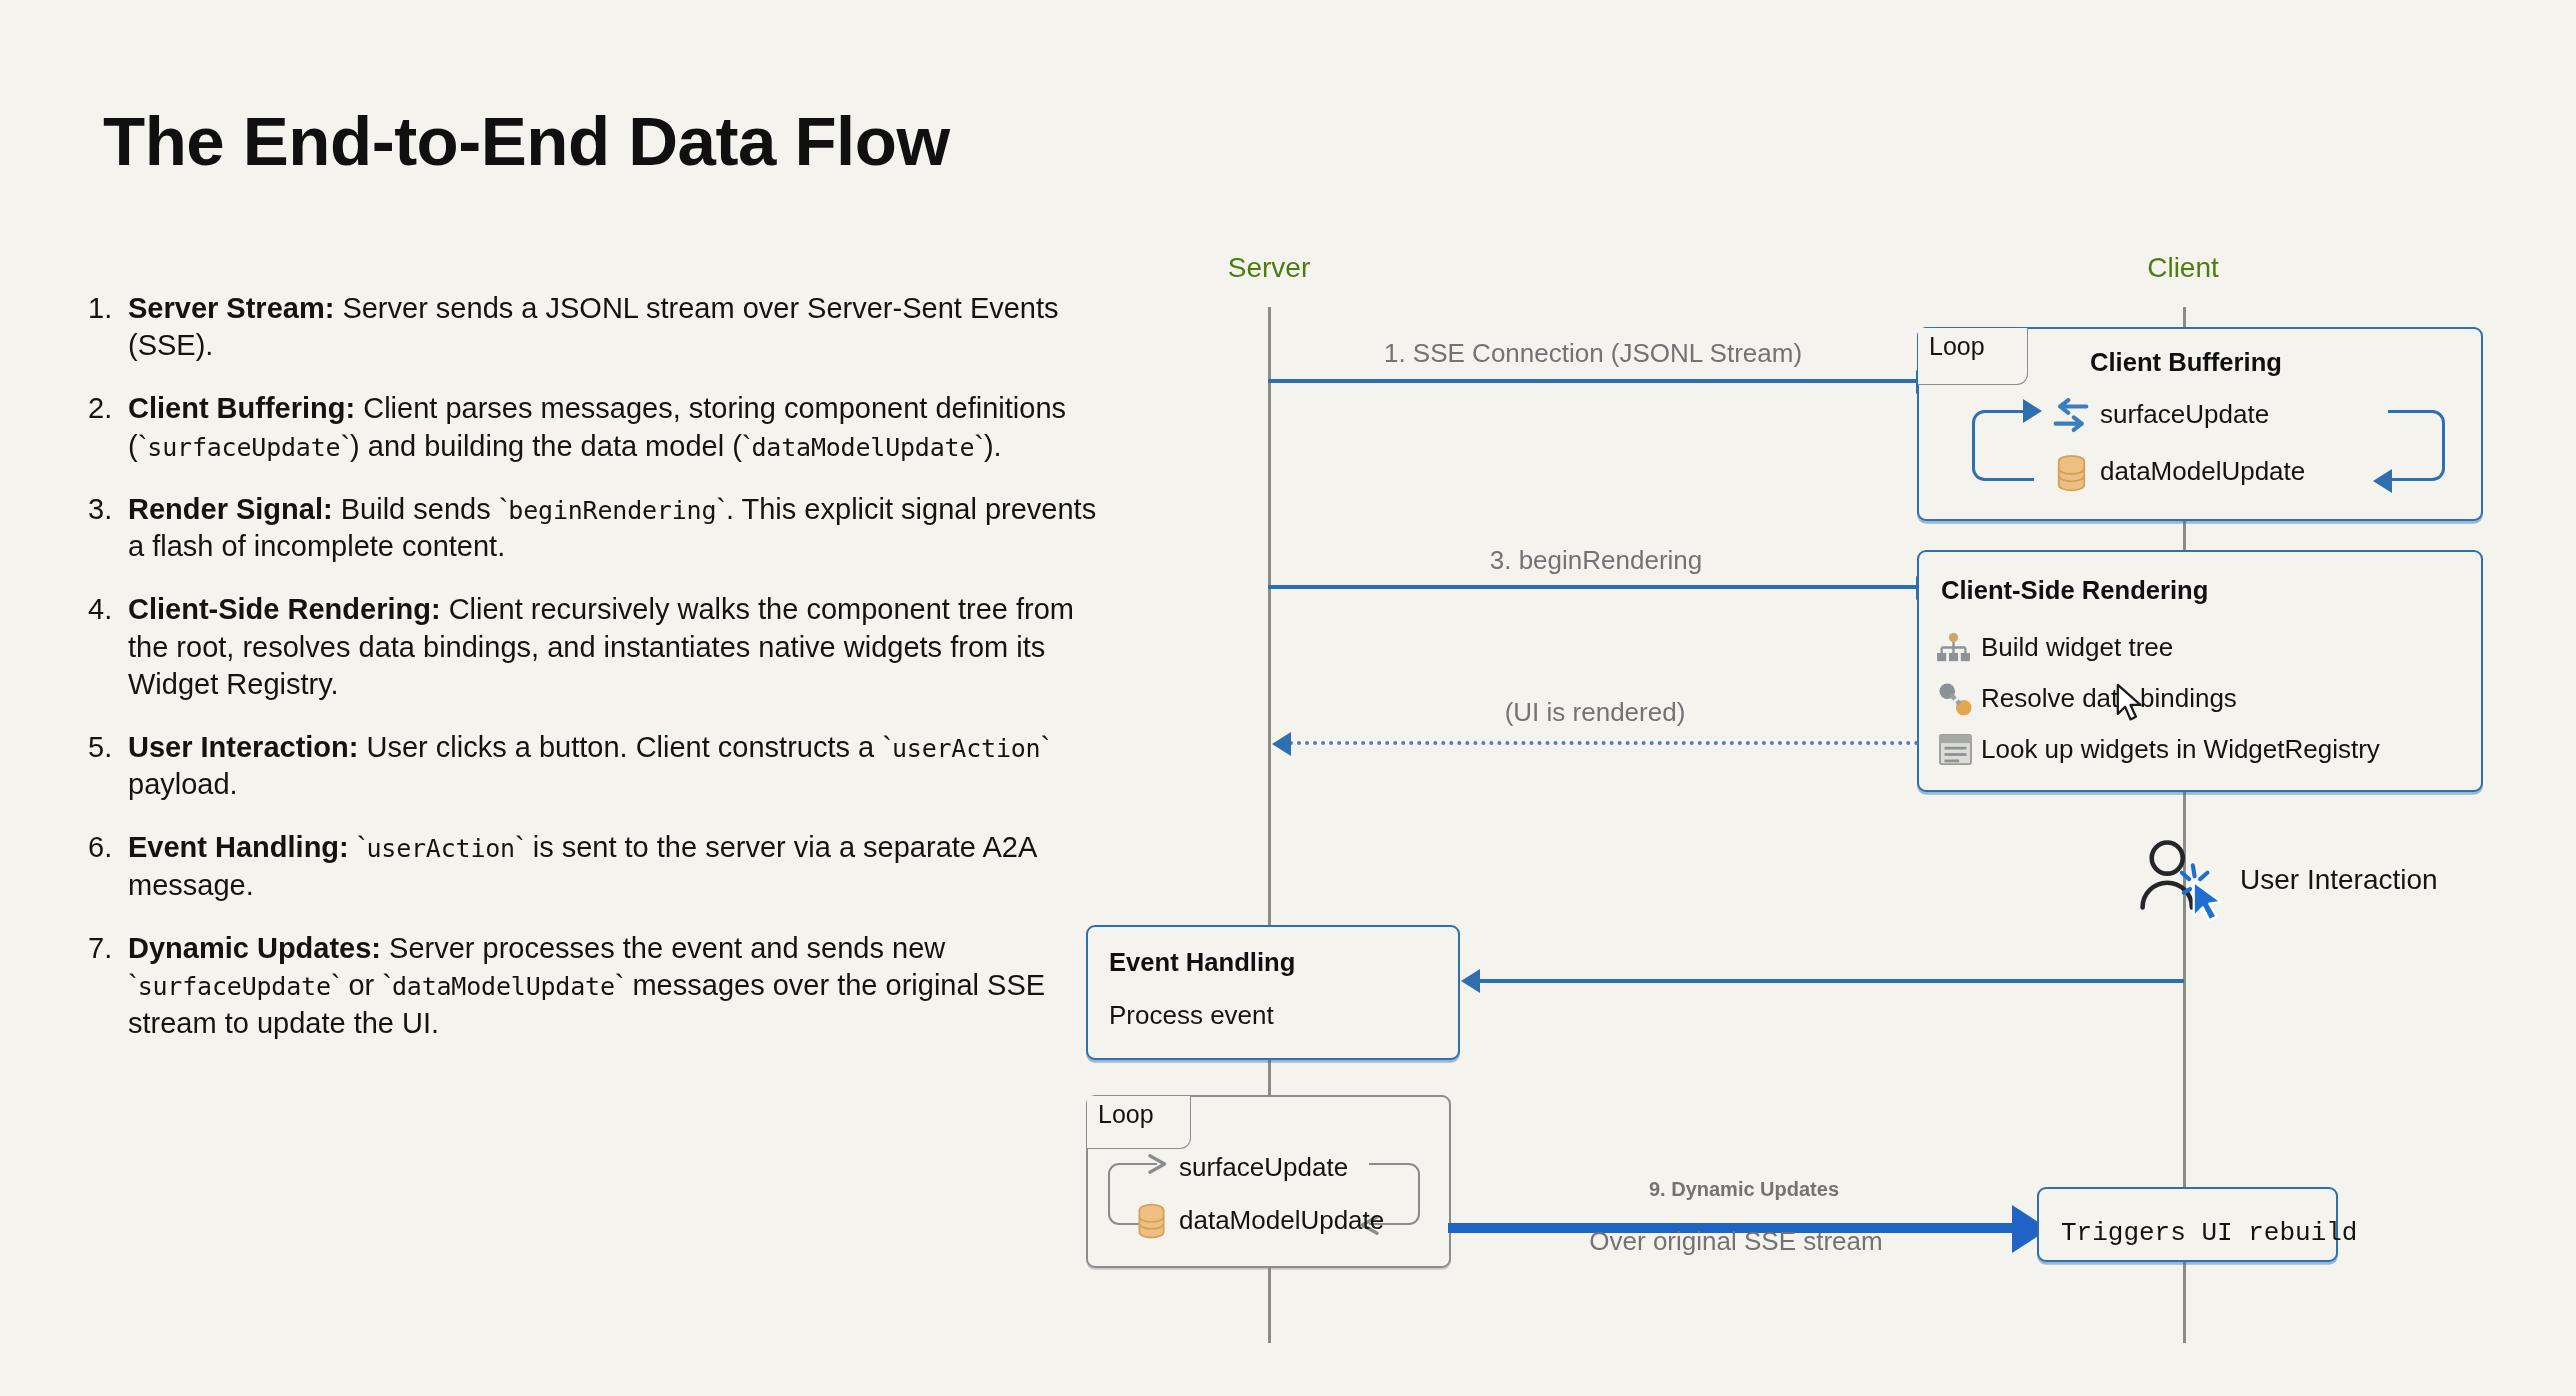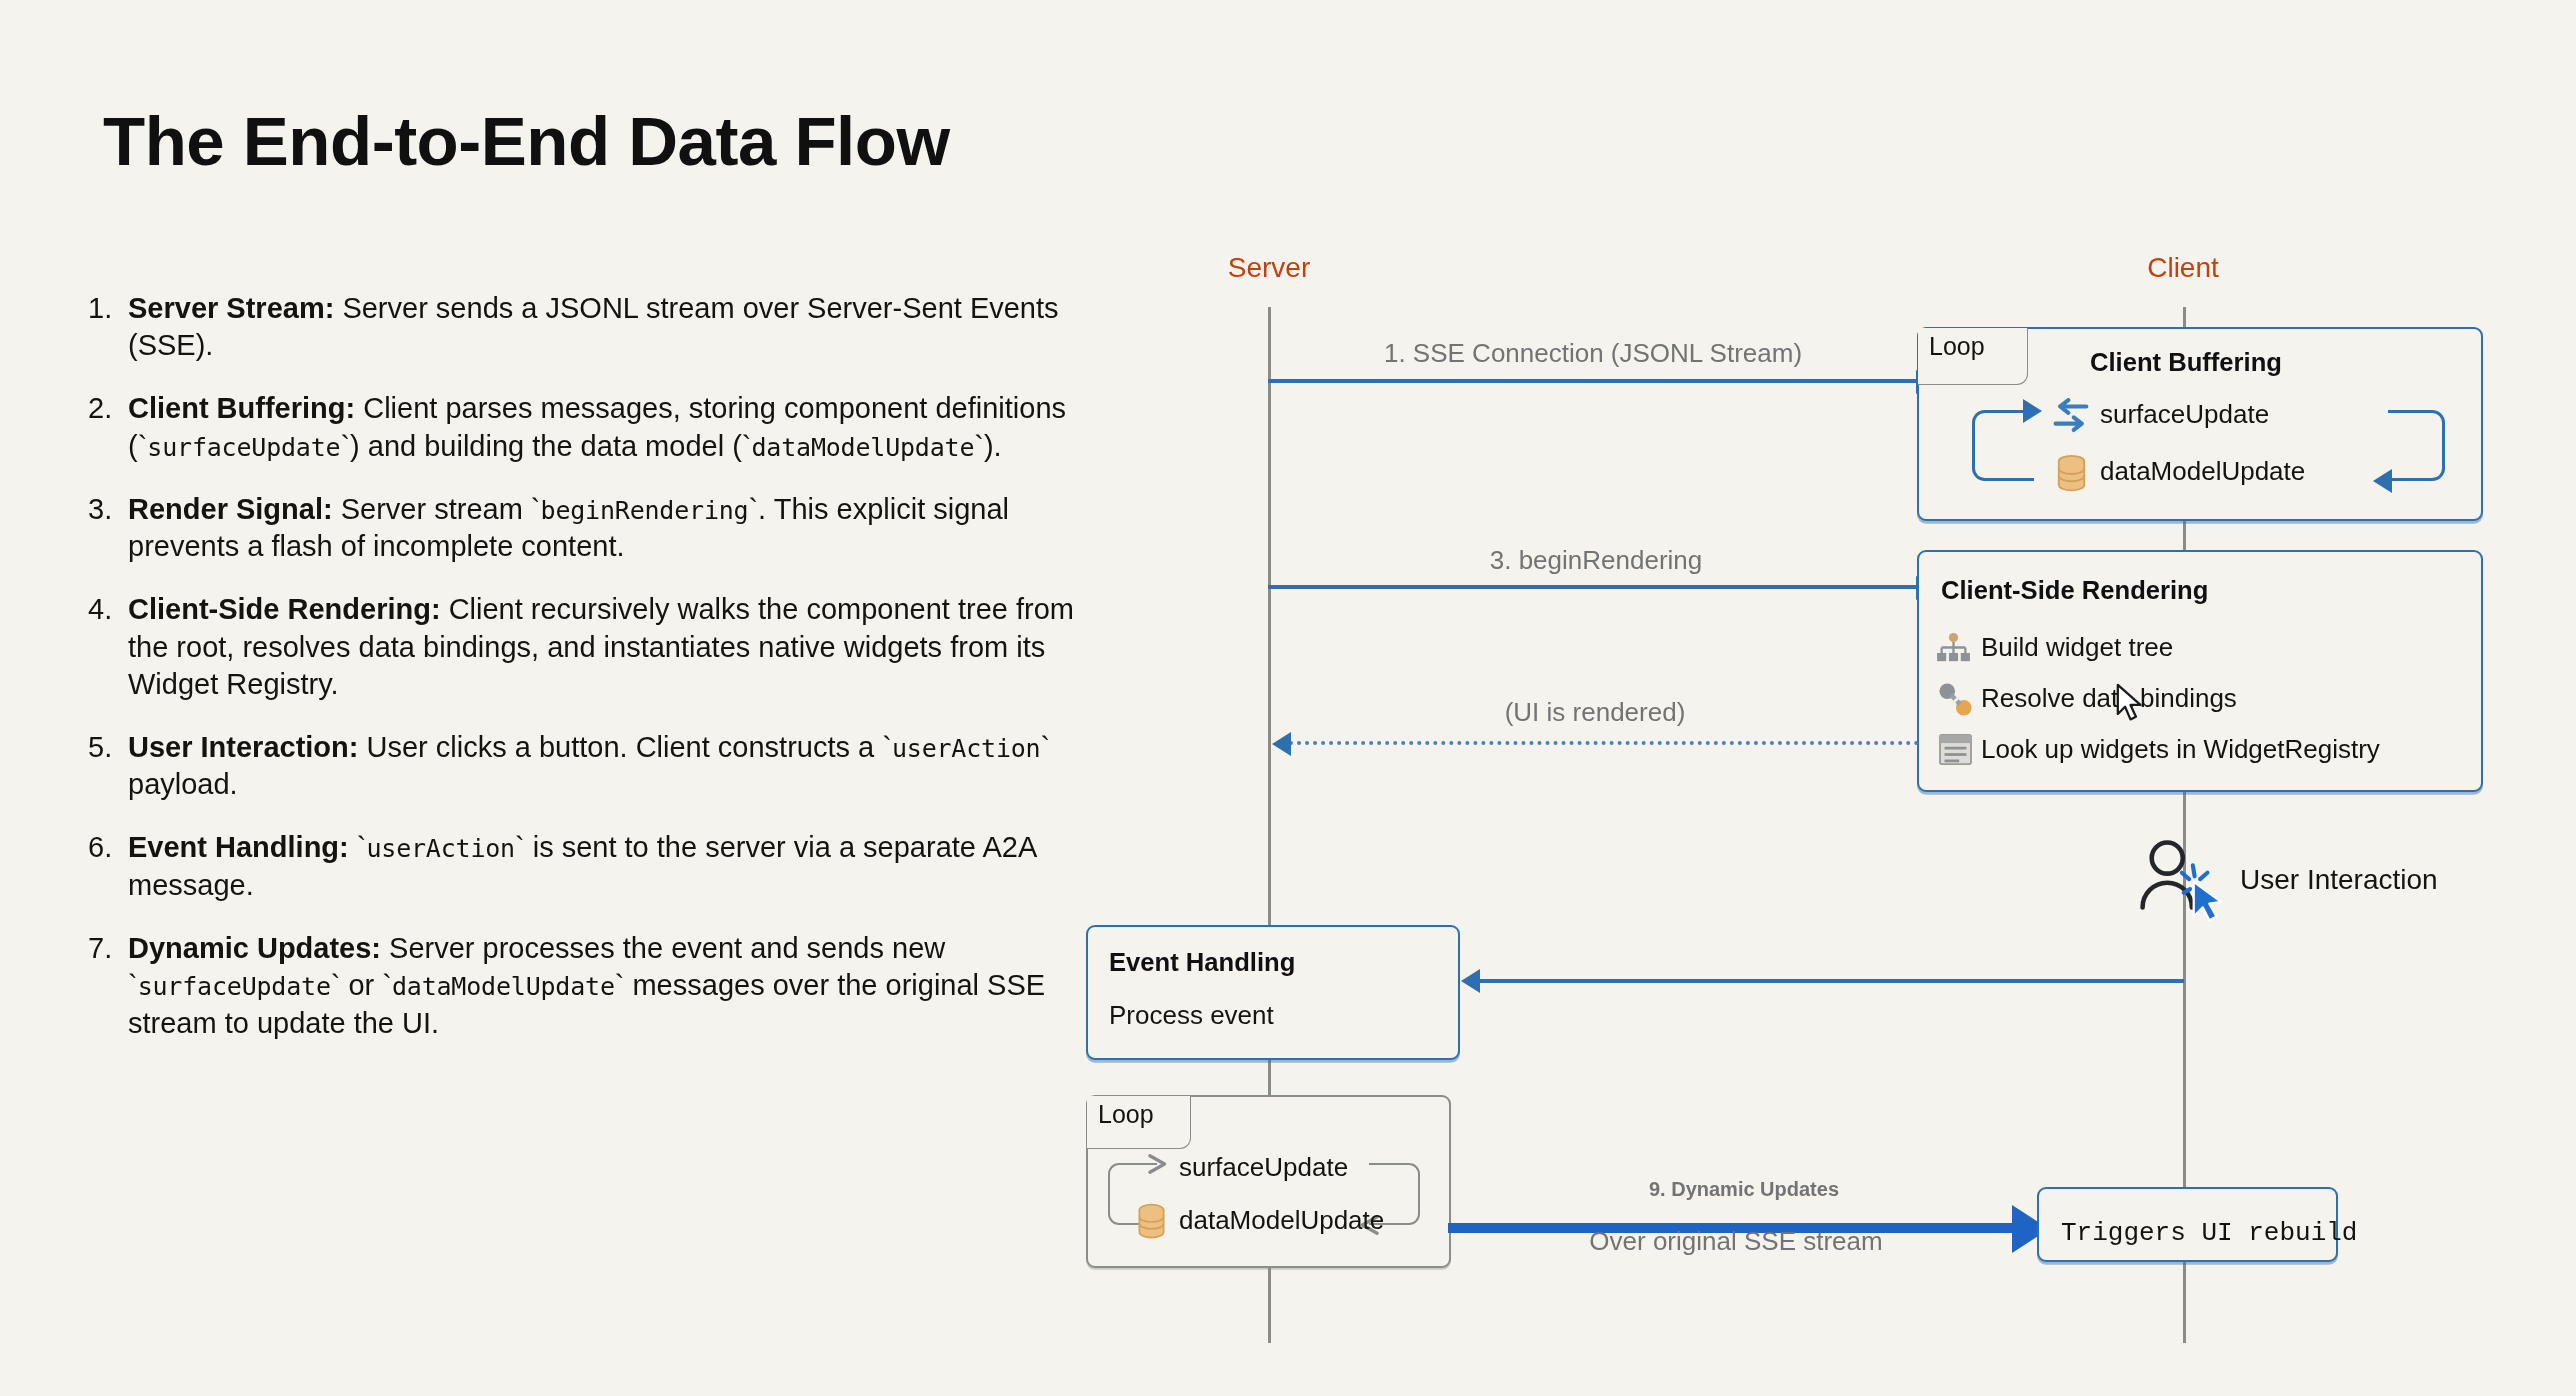--- a/index.html
+++ b/index.html
@@ -65,21 +65,21 @@
   
   .diagram { position: absolute; inset: 0; }
   .lifeline {
     position: absolute;
     width: 2.7px;
     background: #8c8c87;
   }
   .actor-label {
     position: absolute;
     font-size: 28px;
-    color: #c2410c;
+    color: #4d7c0f;
     white-space: nowrap;
     transform: translateX(-50%);
   }
 
   
   .box {
     position: absolute;
     background: #f4f3ee;
     border: 2.7px solid #2e6fb0;
     border-radius: 9px;
@@ -195,21 +195,21 @@
       <span class="step-body"><b>Server Stream:</b><span> Server sends a JSONL stream over Server-Sent Events (SSE).</span></span>
     </div>
 
     <div class="step">
       <span class="step-num">2.</span>
       <span class="step-body"><b>Client Buffering:</b><span> Client parses messages, storing component definitions (`</span><span class="mono">surfaceUpdate</span><span>`) and building the data model (`</span><span class="mono">dataModelUpdate</span><span>`).</span></span>
     </div>
 
     <div class="step">
       <span class="step-num">3.</span>
-      <span class="step-body"><b>Render Signal:</b><span> Server stream `</span><span class="mono">beginRendering</span><span>`. This explicit signal prevents a flash of incomplete content.</span></span>
+      <span class="step-body"><b>Render Signal:</b><span> Build sends `</span><span class="mono">beginRendering</span><span>`. This explicit signal prevents a flash of incomplete content.</span></span>
     </div>
 
     <div class="step">
       <span class="step-num">4.</span>
       <span class="step-body"><b>Client-Side Rendering:</b><span> Client recursively walks the component tree from the root, resolves data bindings, and instantiates native widgets from its Widget Registry.</span></span>
     </div>
 
     <div class="step">
       <span class="step-num">5.</span>
       <span class="step-body"><b>User Interaction:</b><span> User clicks a button. Client constructs a `</span><span class="mono">userAction</span><span>` payload.</span></span>

